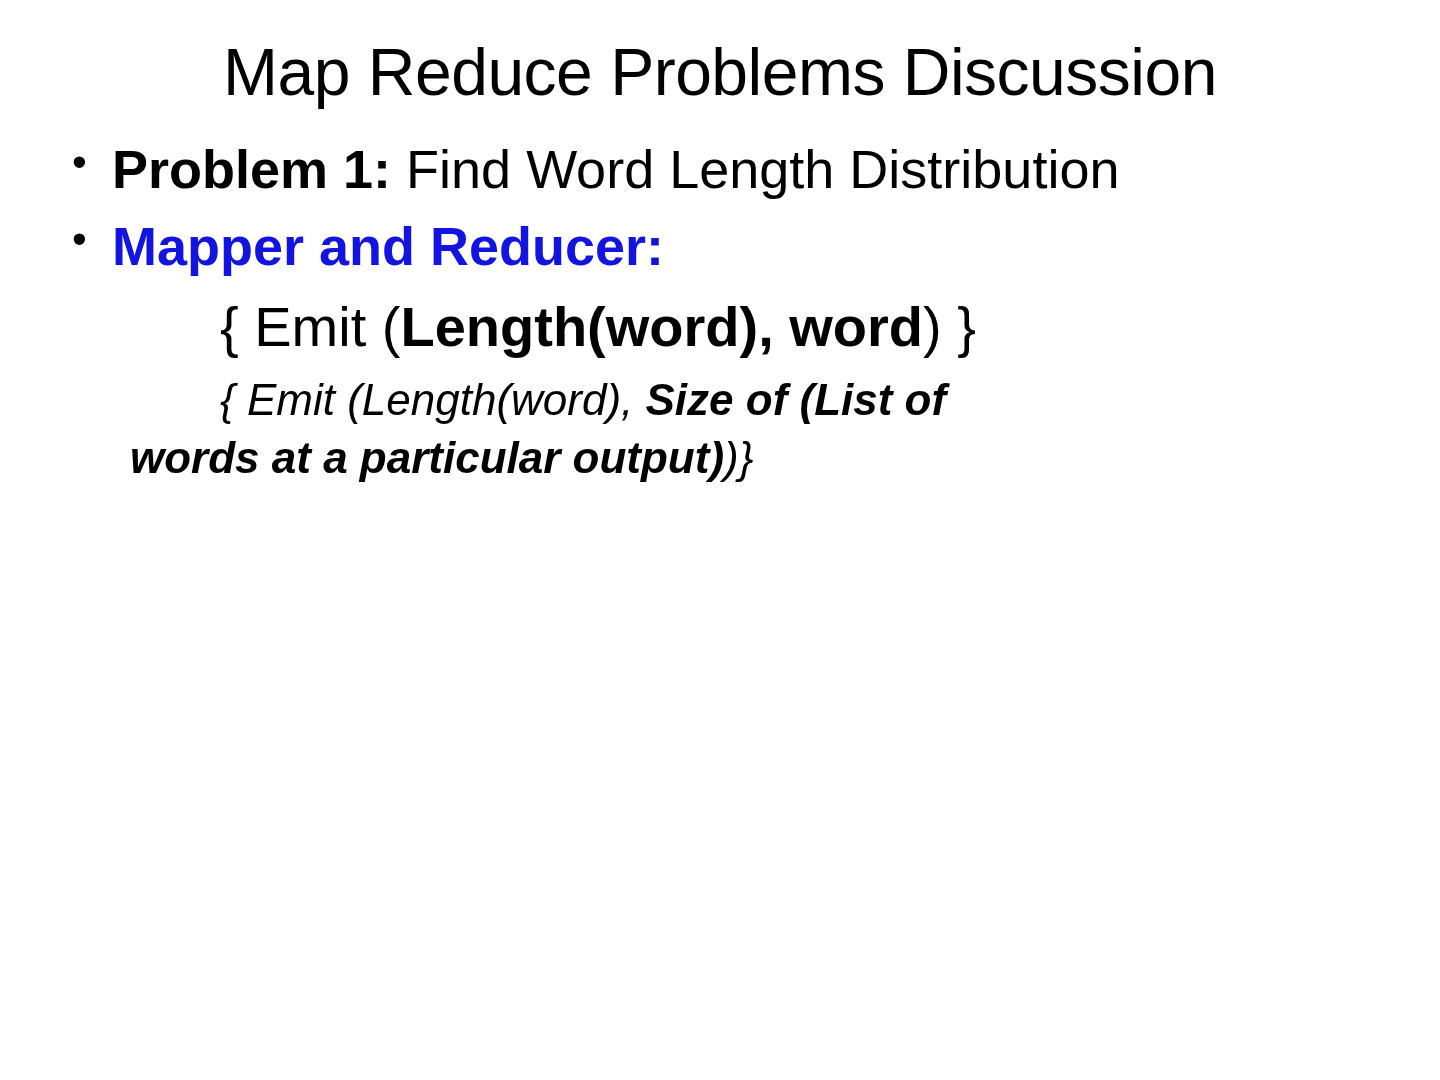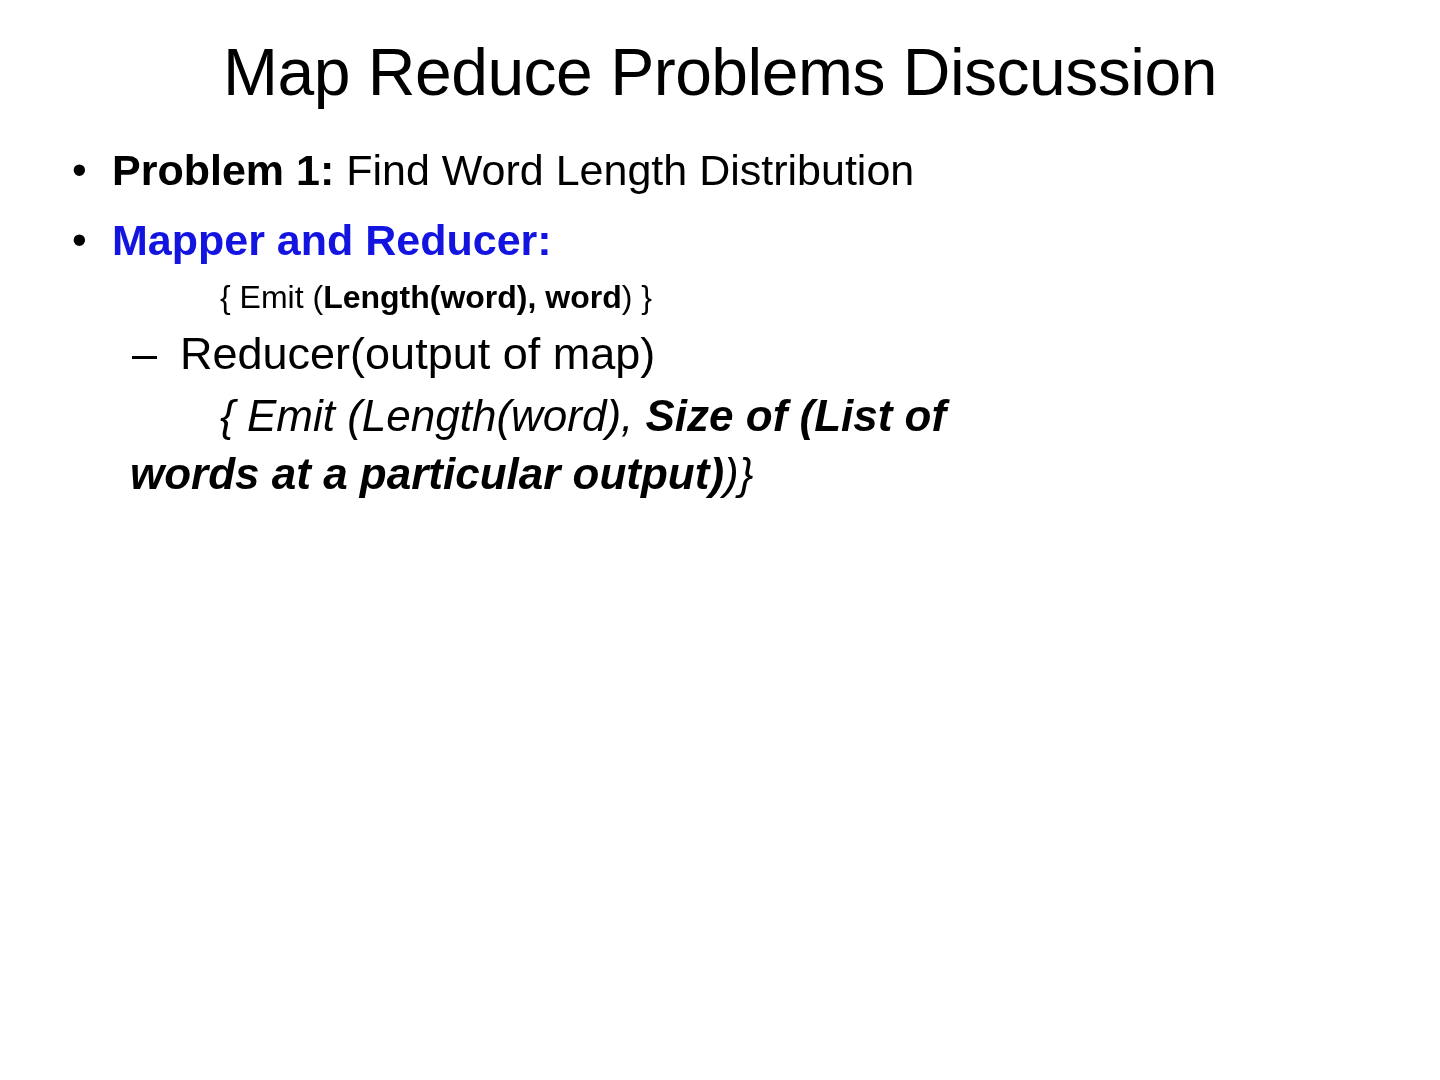--- a/index.html
+++ b/index.html
@@ -27,24 +27,24 @@
     font-weight: normal;
     margin: 0;
     padding: 36px 60px 0 60px;
     letter-spacing: -0.5px;
   }
   .body-block {
     padding: 18px 40px 0 60px;
   }
   .bullet-l1 {
     position: relative;
-    font-size: 43px;
+    font-size: 54px;
     line-height: 1.25;
     padding-left: 52px;
-    margin: 16px 0 10px 0;
+    margin: 8px 0 10px 0;
     white-space: nowrap;
   }
   .bullet-l1::before {
     content: "•";
     position: absolute;
     left: 12px;
     top: -2px;
     font-size: 42px;
     line-height: 1.35;
   }
@@ -63,21 +63,21 @@
     padding-left: 120px;
     margin: 0 0 4px 0;
   }
   .bullet-l2::before {
     content: "–";
     position: absolute;
     left: 72px;
     top: 0;
   }
   .code-line {
-    font-size: 32px;
+    font-size: 56px;
     line-height: 1.28;
     padding-left: 160px;
     margin: 0 0 8px 0;
   }
   .code-line .bold {
     font-weight: bold;
   }
   .code-wrap {
     font-size: 44px;
     line-height: 1.32;
@@ -110,20 +110,19 @@
 
     <p class="bullet-l1">
       <span class="bullet-blue">Mapper and Reducer:</span>
     </p>
 
 
     <p class="code-line">
       <span>{ Emit (</span><span class="bold">Length(word), word</span><span>) }</span>
     </p>
 
-    <p class="bullet-l2">Reducer(output of map)</p>
 
     <p class="code-wrap">
       <span>{ Emit (Length(word), </span><span class="bold">Size of (List of</span><span class="hang"><span class="bold">words at a particular output)</span><span>)}</span></span>
     </p>
 
   </div>
 </div>
 
 </body></html>

